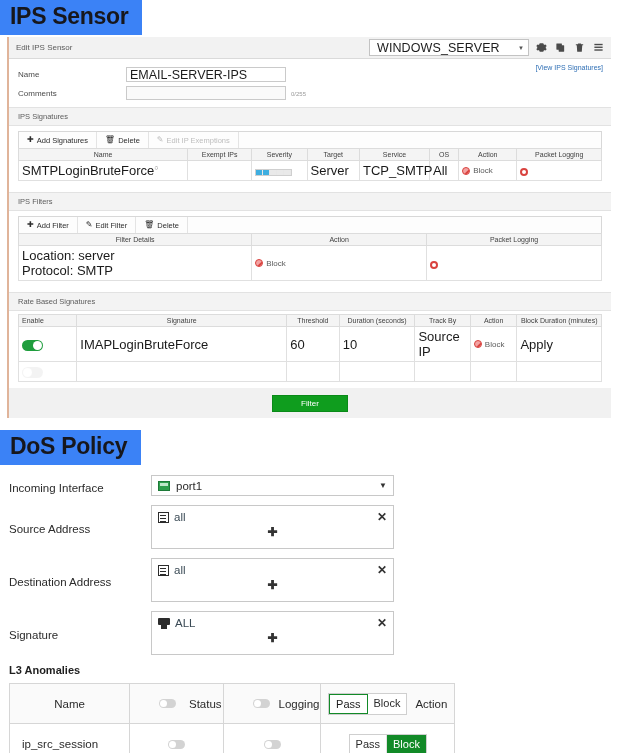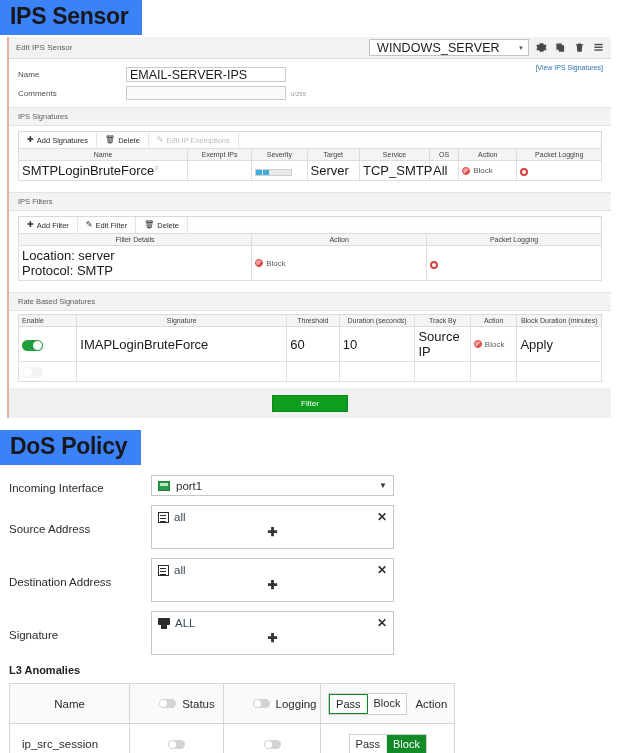--- a/index.html
+++ b/index.html
@@ -225,21 +225,21 @@
     border-collapse: collapse; table-layout: fixed;
   }
   table.l3 th, table.l3 td {
     border: 1px solid #d6d6d6;
     height: 40px;
     font-size: 11.5px;
     color: #2b2b2b;
   }
   table.l3 th { background: #fafafa; font-weight: normal; }
   table.l3 td { background: #fff; }
-  .th-inner { display: flex; align-items: center; justify-content: flex-start; gap: 6px; padding-left: 28px; }
+  .th-inner { display: flex; align-items: center; justify-content: space-between; gap: 6px; padding-left: 28px; }
   .name-cell { padding-left: 12px; }
   .pb-group { display: inline-flex; border: 1px solid #cfcfcf; }
   .pb-group span {
     padding: 3px 6px; font-size: 11px; background: #fff; color: #2b2b2b;
     border-right: 1px solid #e2e2e2;
   }
   .pb-group span:last-child { border-right: none; }
   .pb-group span.sel { background: #128a28; color: #fff; }
   .pb-group span.outline { border: 1px solid #128a28; background: #fff; color: #1c1c1c; }
   .action-lbl { margin-left: 8px; font-size: 11.5px; }

